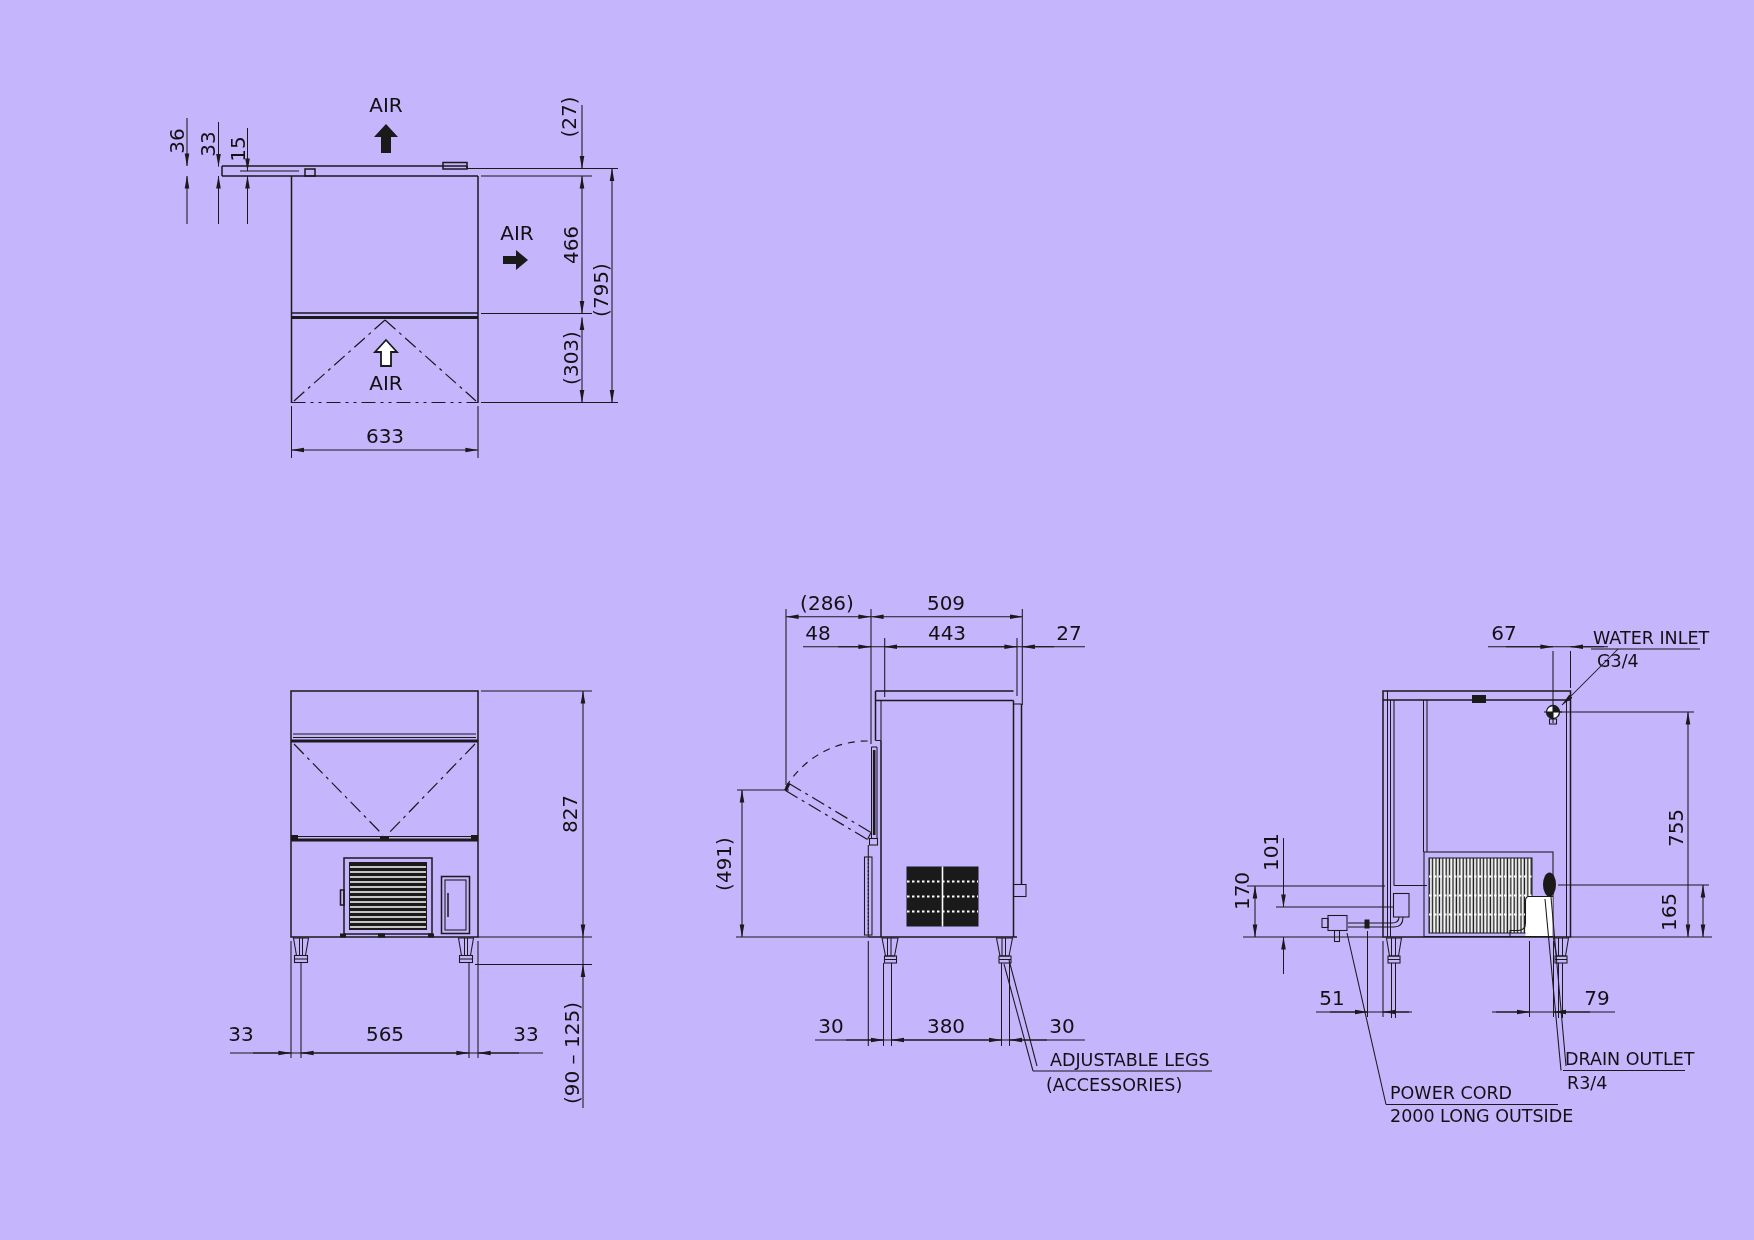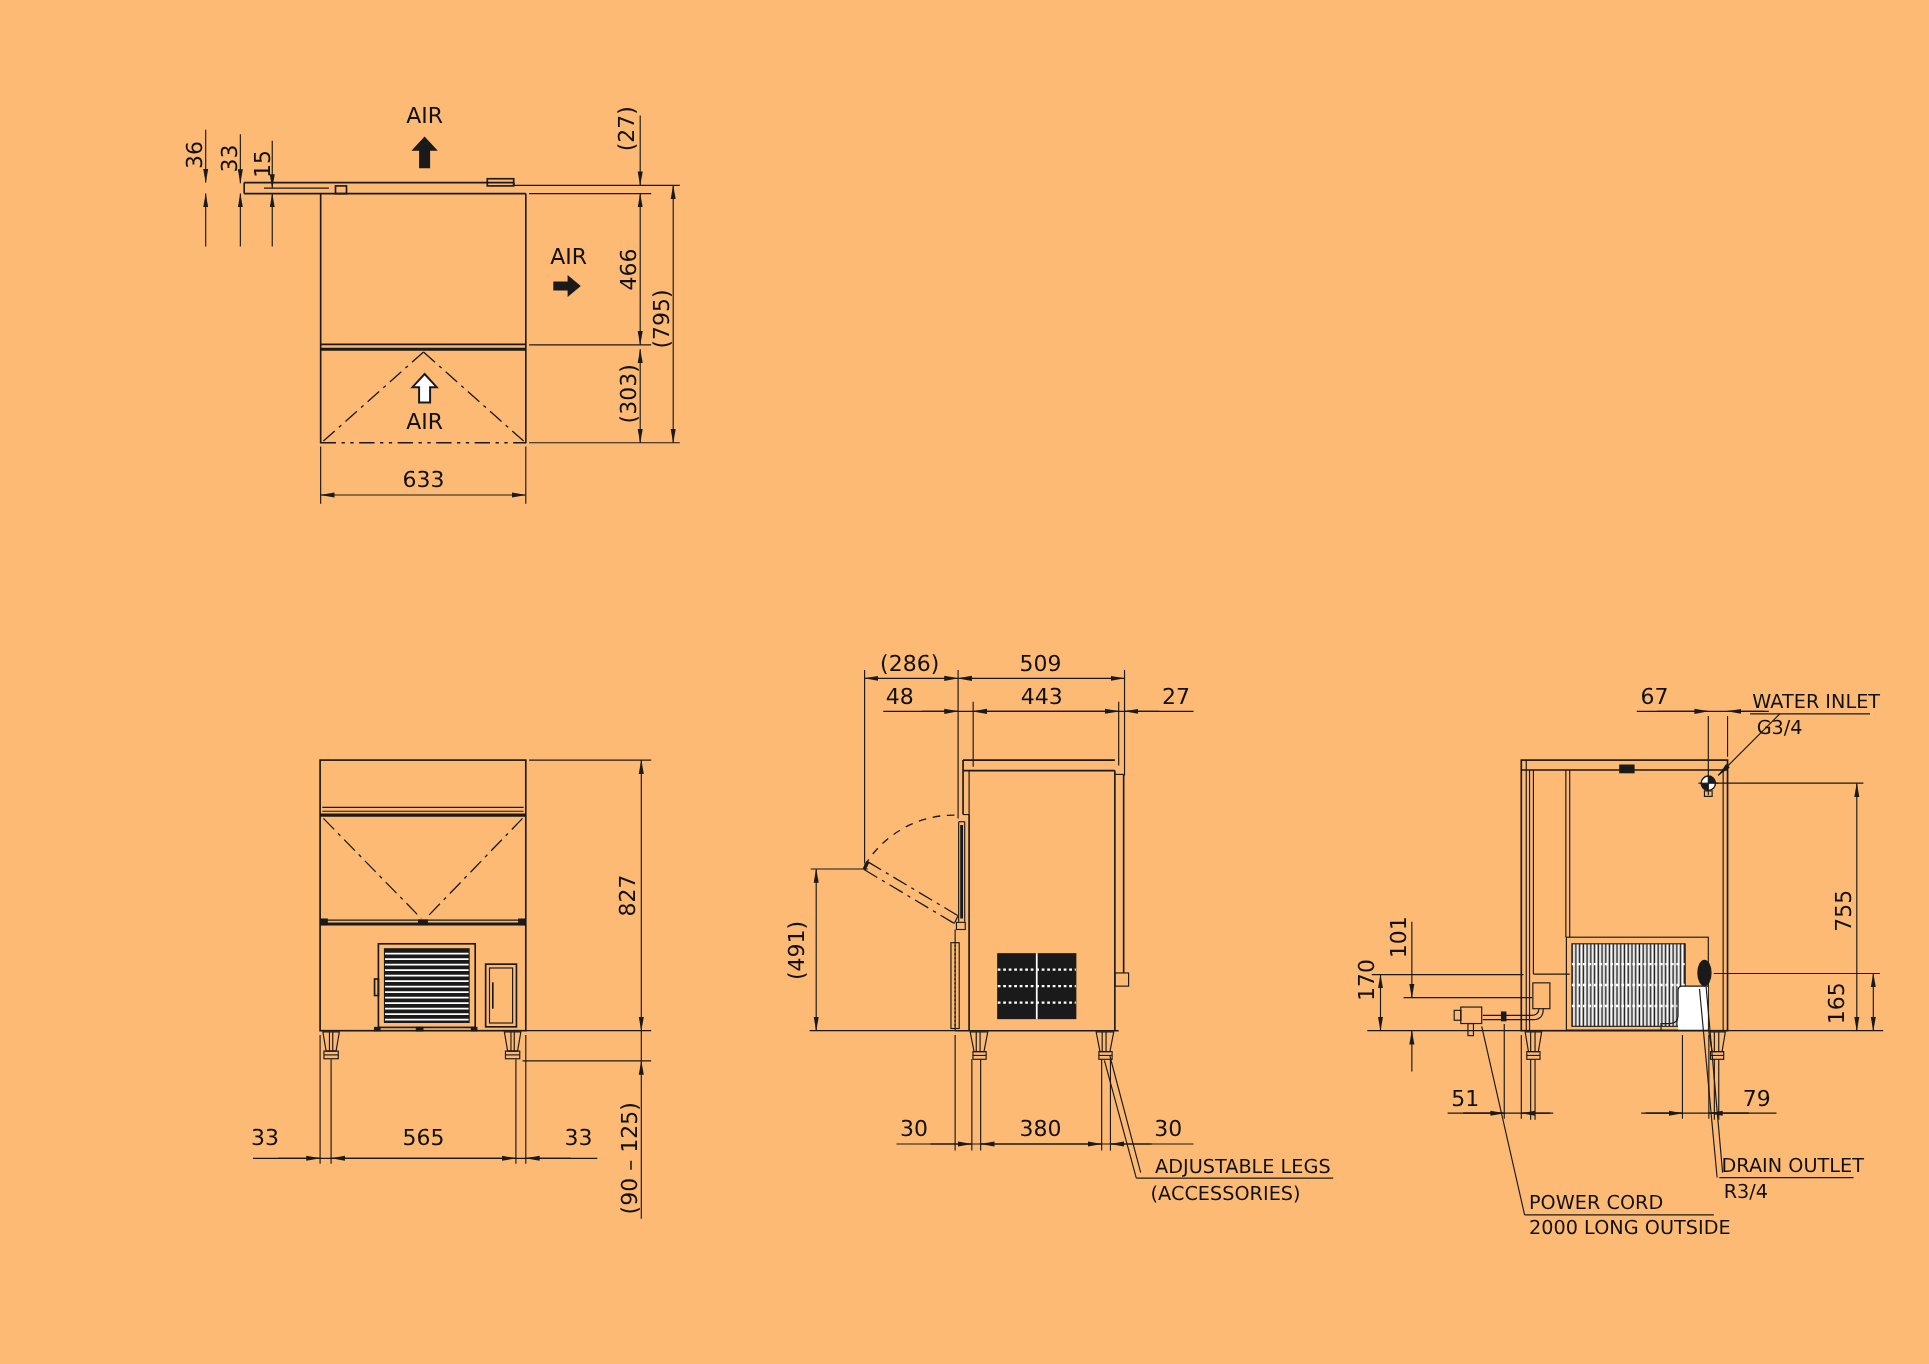--- a/index.html
+++ b/index.html
@@ -1,16 +1,16 @@
 <!DOCTYPE html>
 <html><head>
 <meta charset="utf-8">
 <style>
   html,body{margin:0;padding:0;background:#ffffff;}
-  .stage{width:1754px;height:1240px;background:#fdba74;position:relative;font-family:"DejaVu Sans",sans-serif;}
+  .stage{width:1754px;height:1240px;background:#c4b5fd;position:relative;font-family:"DejaVu Sans",sans-serif;}
   svg{display:block}
   .ln{stroke:#1a1a1a;stroke-width:1.5;fill:none}
   .thin{stroke:#1a1a1a;stroke-width:1.05;fill:none}
   .thick{stroke:#1a1a1a;stroke-width:2.9;fill:none}
   .dim{stroke:#1a1a1a;stroke-width:1.05;fill:none}
   .chain{stroke:#1a1a1a;stroke-width:1.2;fill:none;stroke-dasharray:14 5 3 5}
   .chain2{stroke:#1a1a1a;stroke-width:1.2;fill:none;stroke-dasharray:14 5 3 5 3 5}
   .dsh{stroke:#1a1a1a;stroke-width:1.2;fill:none;stroke-dasharray:7 6}
   .wht{stroke:#ffffff;fill:none}
   .txt{font-family:"DejaVu Sans",sans-serif;font-size:20px;fill:#111;}

